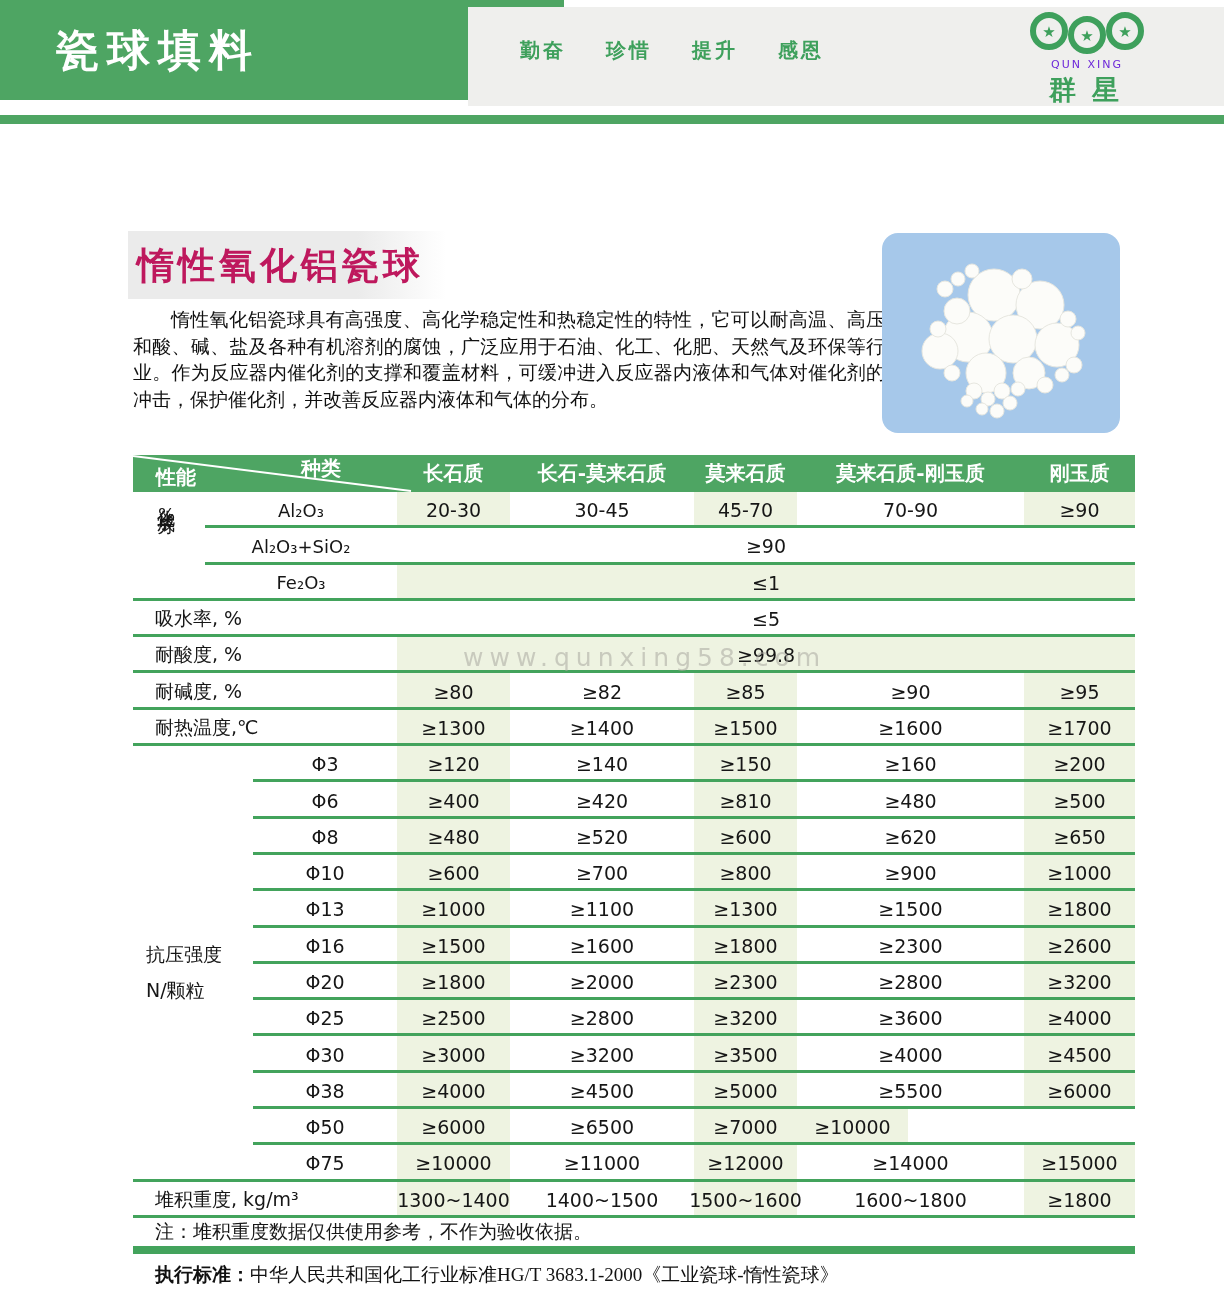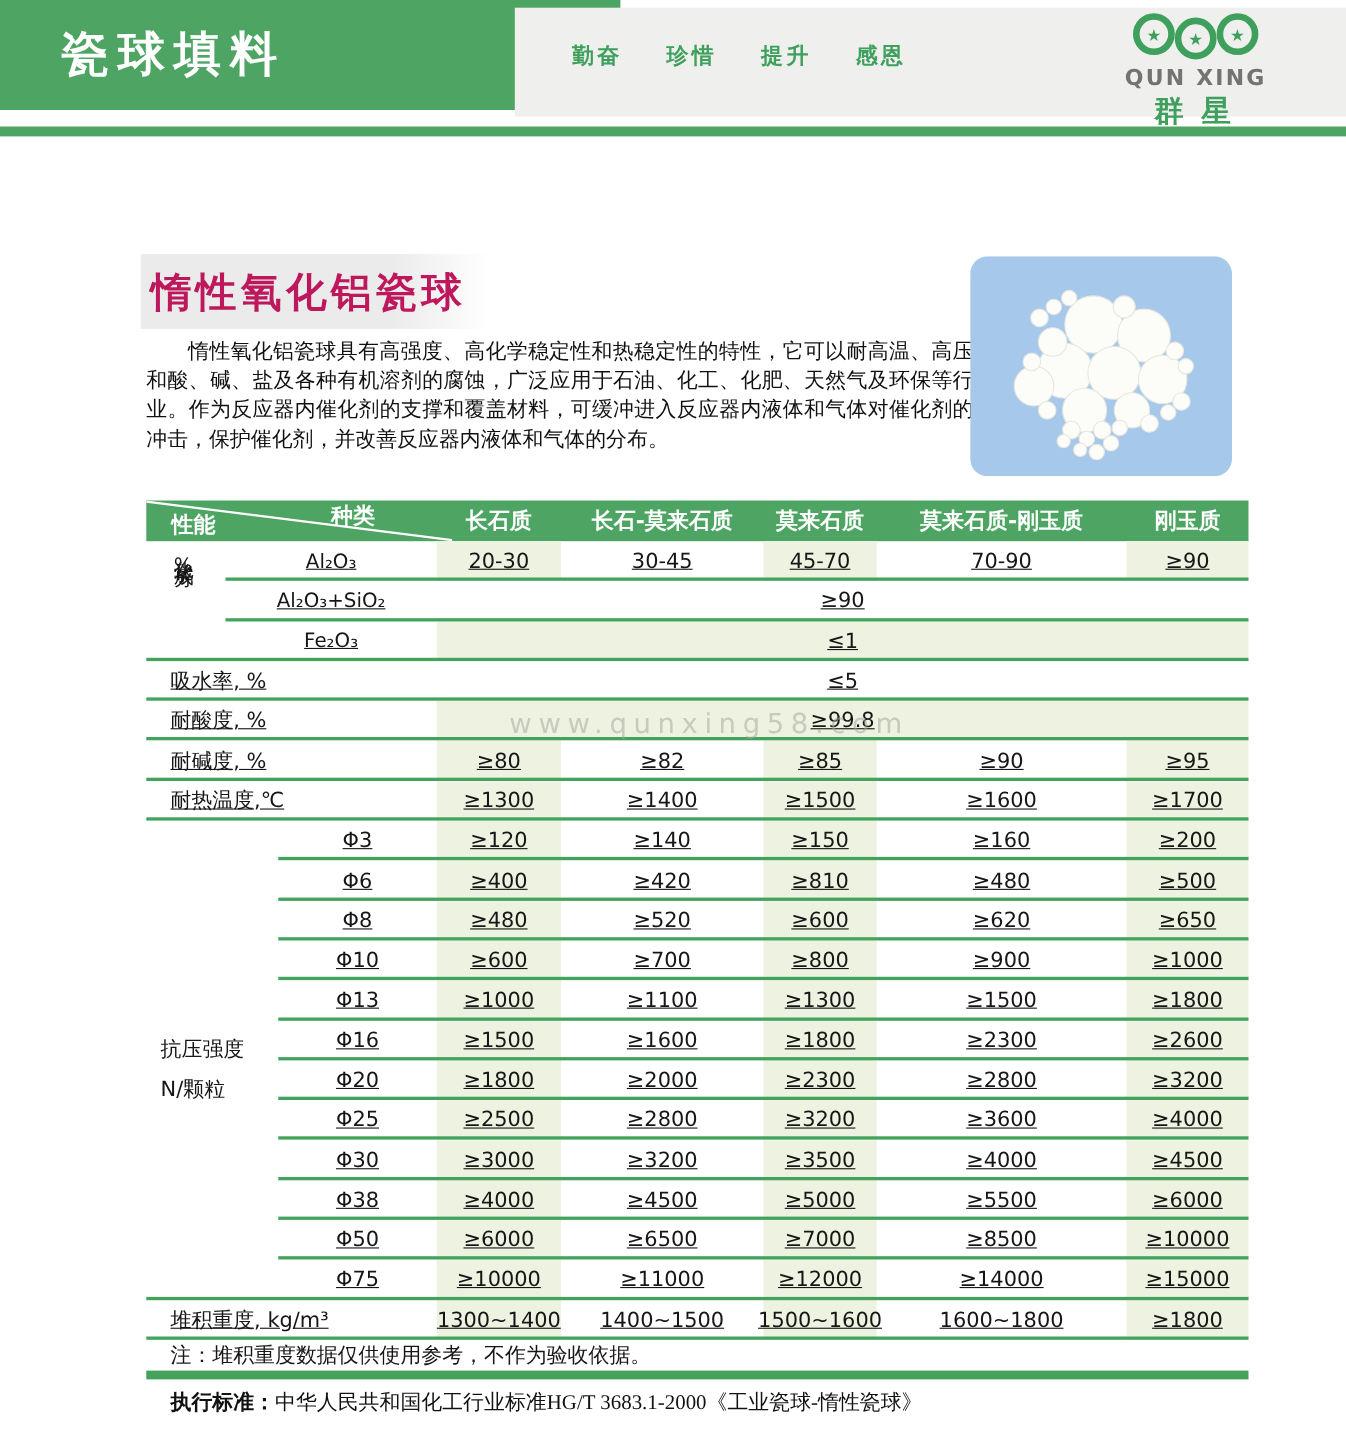--- a/index.html
+++ b/index.html
@@ -7,21 +7,21 @@
         font-family:"DejaVu Sans","Liberation Sans",sans-serif;color:#161616;}
 
   
   .hdr-left{position:absolute;left:0;top:0;width:564px;height:100px;background:#4ea563;
             color:#fff;font-size:43px;font-weight:bold;letter-spacing:8px;
             line-height:100px;padding-left:56px;box-sizing:border-box;}
   .hdr-right{position:absolute;left:468px;top:7px;width:756px;height:99px;background:#efefed;}
   .motto{position:absolute;left:52px;top:30px;font-size:20px;font-weight:bold;color:#3ea05c;
          letter-spacing:3px;word-spacing:30px;white-space:nowrap;}
   .logo{position:absolute;right:70px;top:2px;width:134px;text-align:center;}
-  .logo-en{font-size:20px;font-weight:bold;color:#737373;letter-spacing:2px;margin-top:-3px;}
+  .logo-en{font-size:11px;font-weight:normal;color:#6d28d9;letter-spacing:2px;margin-top:-3px;}
   .logo-cn{font-size:27px;font-weight:bold;color:#3ea05c;letter-spacing:16px;margin-top:1px;
            padding-left:10px;}
   .hdr-bar{position:absolute;left:0;top:115px;width:1224px;height:9px;background:#4ea563;}
 
   
   .title-band{position:absolute;left:128px;top:231px;width:318px;height:68px;
               background:linear-gradient(90deg,#ebebeb 72%,rgba(235,235,235,0));}
   .page-title{position:absolute;left:137px;top:241px;font-size:37px;font-weight:bold;
               color:#be185d;letter-spacing:4px;}
   .intro{position:absolute;left:133px;top:306px;width:752px;font-size:19px;line-height:26.5px;
@@ -32,21 +32,21 @@
   .tbl{position:absolute;left:133px;top:455px;width:1002px;}
   .thead{display:flex;height:37px;background:#4ea563;color:#fff;font-weight:bold;font-size:20px;
          position:relative;}
   .corner{width:264px;position:relative;}
   .corner svg{position:absolute;left:0;top:0;}
   .corner-top{position:absolute;left:168px;top:0px;}
   .corner-bot{position:absolute;left:23px;bottom:1px;text-align:center;}
   .hcell{display:flex;align-items:center;justify-content:center;}
   .c1{width:113px}.c2{width:184px}.c3{width:103px}.c4{width:227px}.c5{width:111px}
 
-  .trow{display:flex;height:36.3px;position:relative;font-size:19px;text-decoration:underline;}
+  .trow{display:flex;height:36.3px;position:relative;font-size:19px;}
   .cell{display:flex;align-items:center;justify-content:center;height:100%;box-sizing:border-box;}
   .lbl-chem{margin-left:72px;width:192px;font-size:18px;}
   .lbl-strength{margin-left:120px;width:144px;}
   .lbl-wide{width:264px;justify-content:flex-start;padding-left:22px;}
   .val1{width:113px}.val2{width:184px}.val3{width:103px}.val4{width:227px}.val5{width:111px}
   .span-cell{width:738px;}
   .stripe{background:#eef3e1;}
   .sep-full::after,.sep-chem::after,.sep-strength::after{
       content:"";position:absolute;bottom:0;right:0;height:3px;background:#43a35c;z-index:2;}
   .sep-full::after{left:0;}
@@ -264,21 +264,20 @@
           <div class="cell val2">≥4500</div>
           <div class="cell val3 stripe">≥5000</div>
           <div class="cell val4">≥5500</div>
           <div class="cell val5 stripe">≥6000</div>
         </div>
         <div class="trow sep-strength">
           <div class="cell lbl-strength">Φ50</div>
           <div class="cell val1 stripe">≥6000</div>
           <div class="cell val2">≥6500</div>
           <div class="cell val3 stripe">≥7000</div>
-          <div class="cell val4">≥8500</div>
           <div class="cell val5 stripe">≥10000</div>
         </div>
         <div class="trow sep-full">
           <div class="cell lbl-strength">Φ75</div>
           <div class="cell val1 stripe">≥10000</div>
           <div class="cell val2">≥11000</div>
           <div class="cell val3 stripe">≥12000</div>
           <div class="cell val4">≥14000</div>
           <div class="cell val5 stripe">≥15000</div>
         </div>

